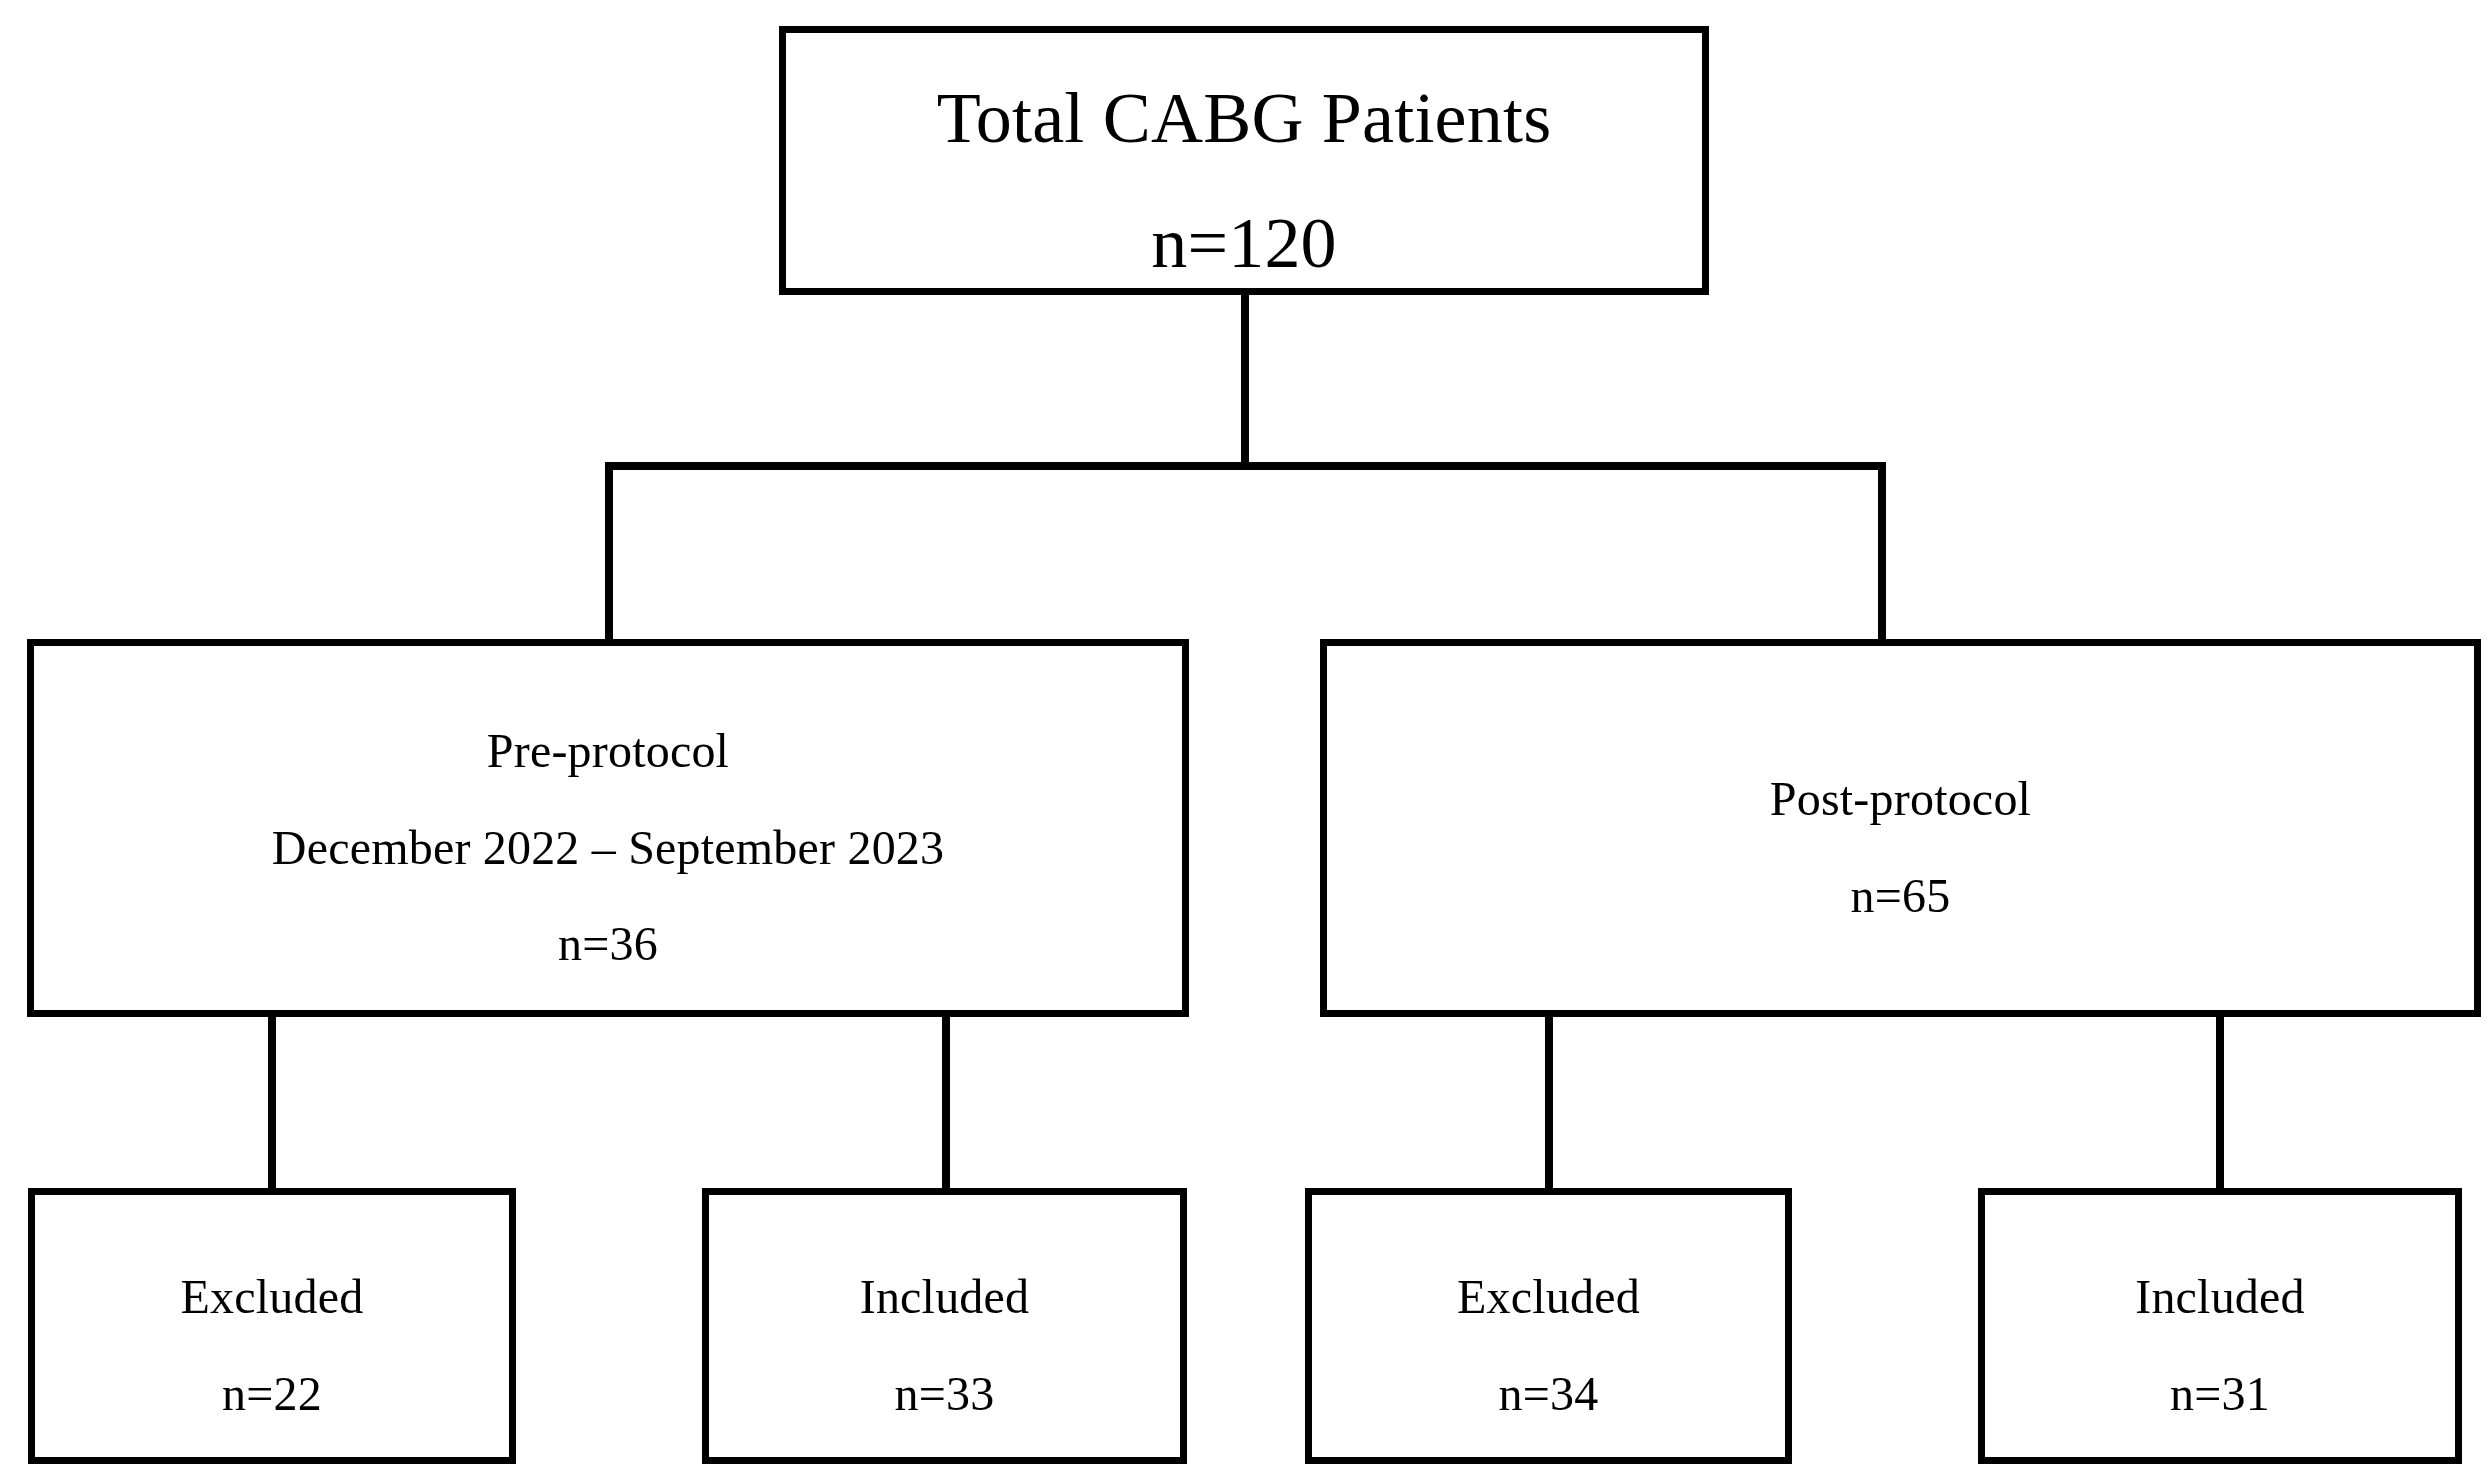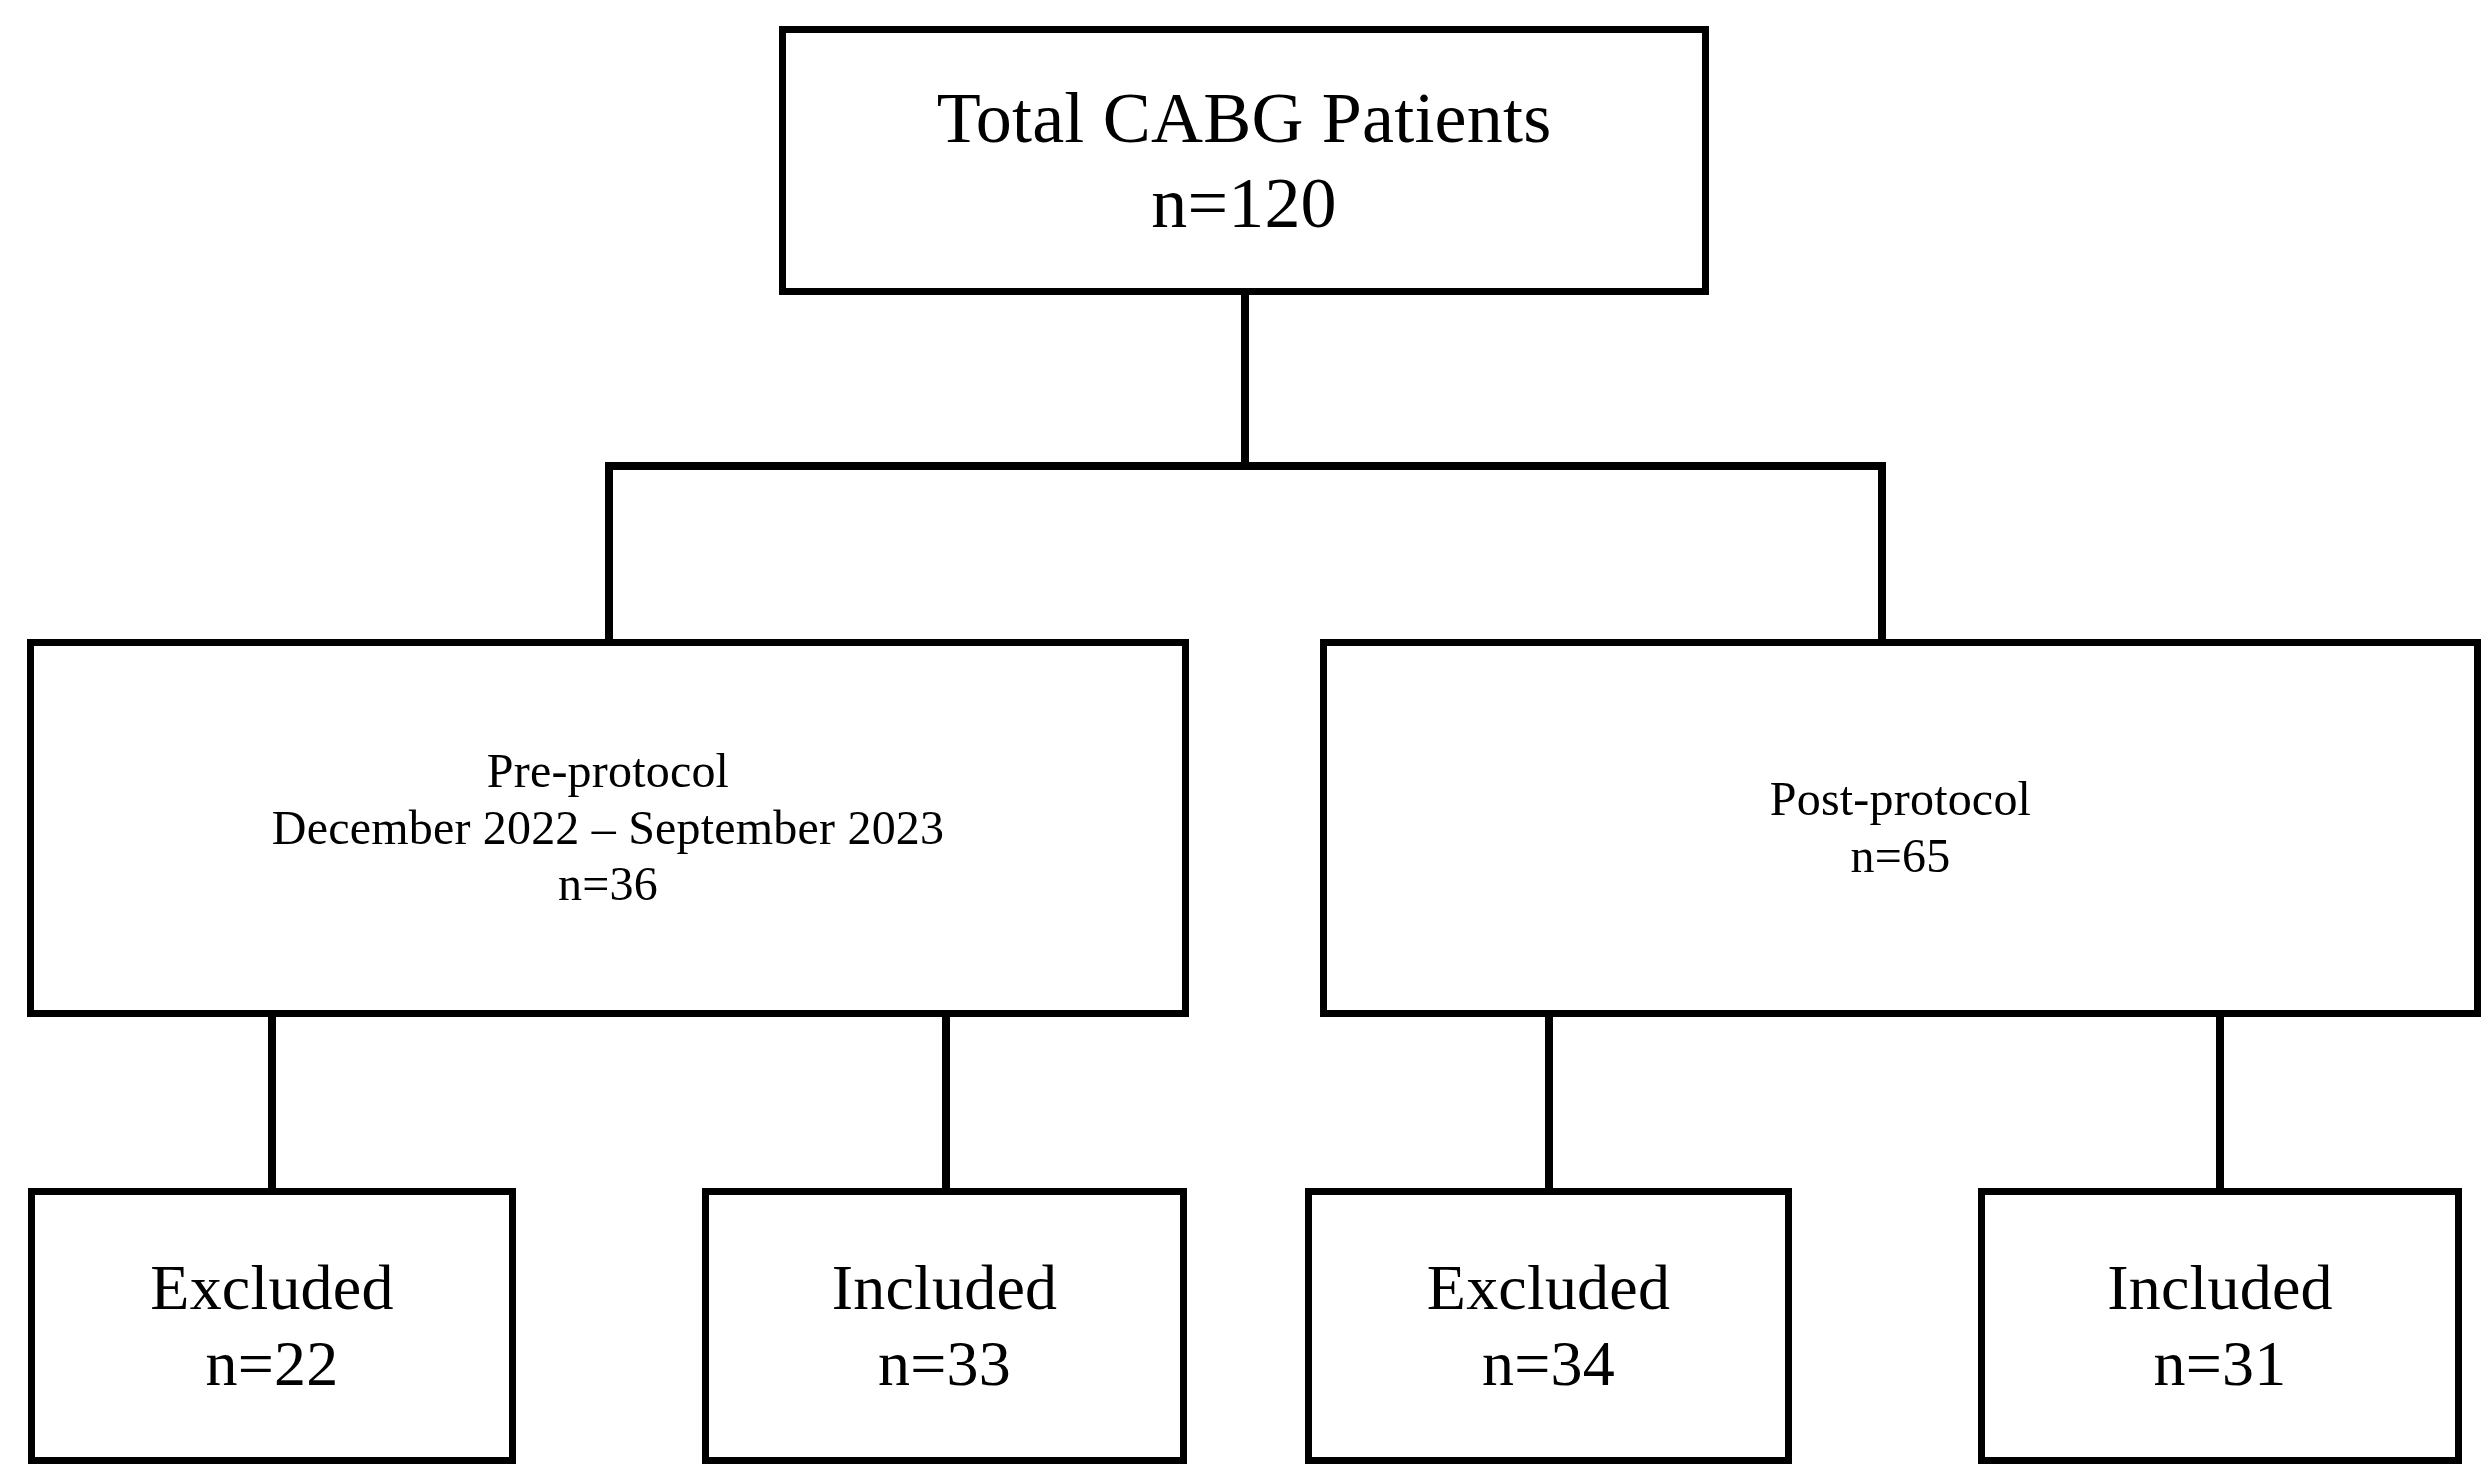--- a/index.html
+++ b/index.html
@@ -28,20 +28,21 @@
     justify-content: center;
     text-align: center;
     z-index: 3;
   }
   .node .line {
     display: block;
     white-space: nowrap;
     line-height: 1.18;
     font-weight: 400;
     letter-spacing: 0.2px;
+    margin-top: 40px;
   }
 
   
   #node-root {
     left: 779px;
     top: 26px;
     width: 930px;
     height: 269px;
   }
   #node-root .line { font-size: 72px; }
@@ -56,21 +57,21 @@
   #node-post {
     left: 1320px;
     top: 639px;
     width: 1161px;
     height: 378px;
   }
   #node-pre .line, #node-post .line { font-size: 48px; }
 
   
   .leaf { top: 1188px; height: 276px; }
-  .leaf .line { font-size: 64px; }
+  .leaf .line { font-size: 48px; }
   #node-pre-excluded  { left: 28px;   width: 488px; }
   #node-pre-included  { left: 702px;  width: 485px; }
   #node-post-excluded { left: 1305px; width: 487px; }
   #node-post-included { left: 1978px; width: 484px; }
 
   
   .edge {
     position: absolute;
     background: #000000;
     z-index: 1;

